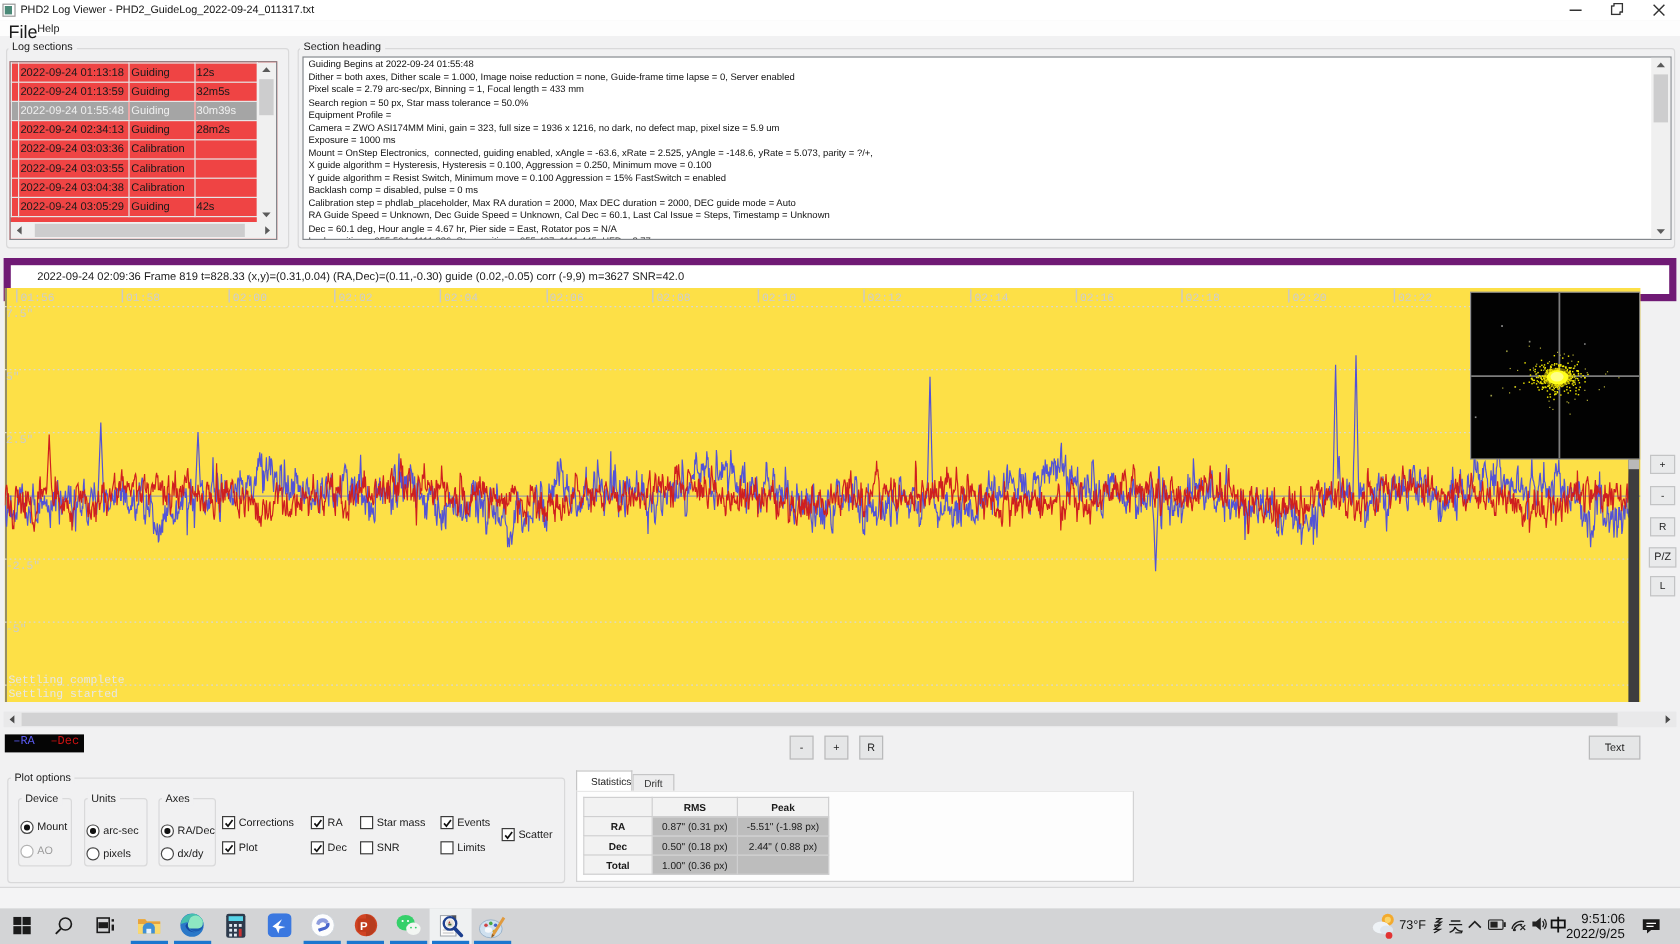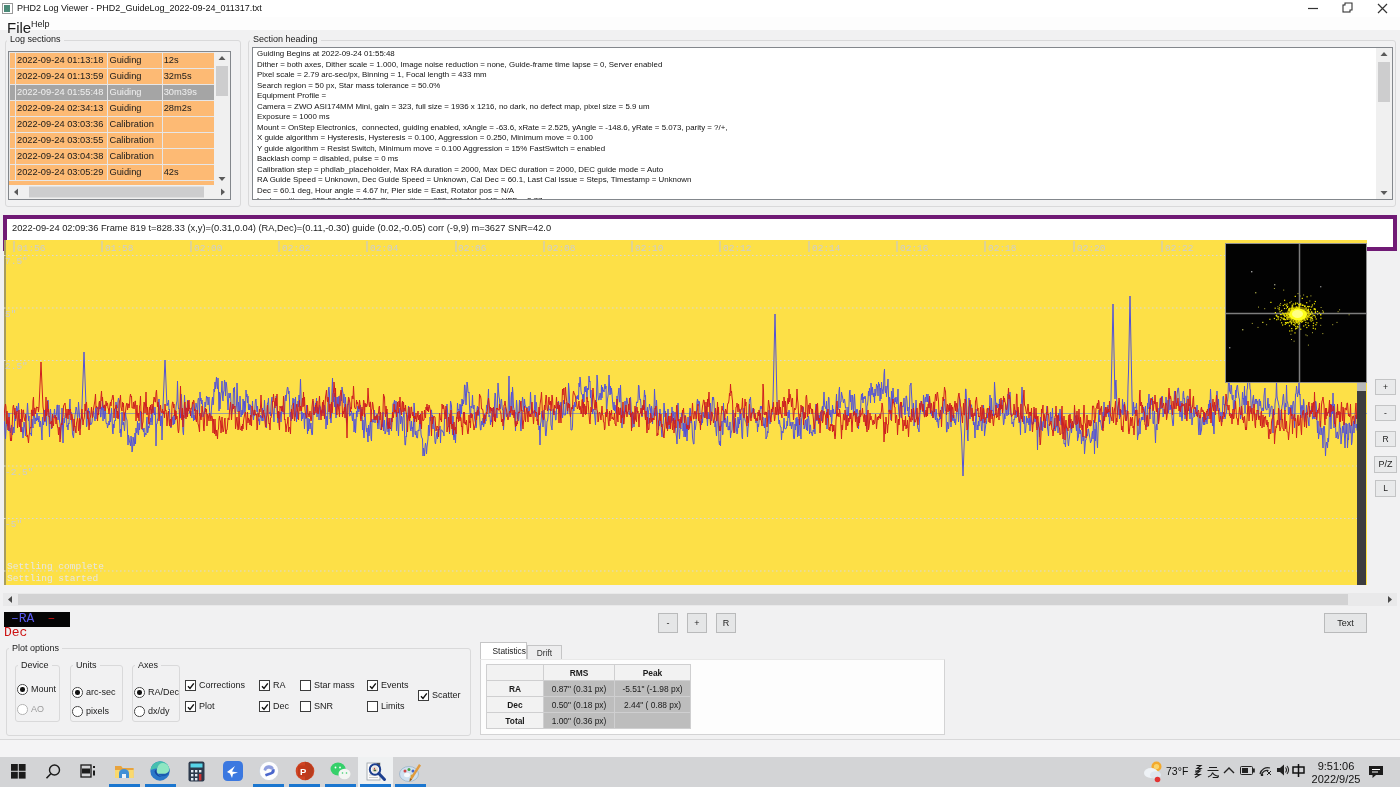--- a/index.html
+++ b/index.html
@@ -32,21 +32,21 @@
  <path d="M45 5 v-2 h7 v7 h-2" fill="#fff" stroke="#333" stroke-width="1.1"></path>
  <path d="M78 4 l9 9 M87 4 l-9 9" stroke="#333" stroke-width="1.2"></path>
 </svg>
 
 <div class="abs menubar"></div>
 <div class="abs" style="left:7px;top:19px;font-size:15px">File</div>
 <div class="abs" style="left:31px;top:19px;font-size:9px">Help</div>
 
 <div class="abs gbox" style="left:5px;top:40px;width:236px;height:167px"></div>
 <div class="abs glabel" style="left:7px;top:33px">Log sections</div>
-<div class="abs" style="left:8px;top:51px;width:223px;height:149px;background:#fdba74;border:1px solid #83878c">
+<div class="abs" style="left:8px;top:51px;width:223px;height:149px;background:#ef4444;border:1px solid #83878c">
   <table class="lst" style="width:206px">
   <colgroup>
         <col style="width:6px">
         <col style="width:92px">
         <col style="width:54px">
         <col style="width:52px">
       </colgroup>
   <tbody>
         <tr>
           <td></td>
@@ -137,21 +137,21 @@
 Lock position = 955.594, 1111.236, Star position = 955.487, 1111.445, HFD = 2.77 px</div>
   <div class="abs" style="right:0;top:0;width:16px;height:151px;background:#f0f0f0">
     <svg width="16" height="151">
         <path d="M4.5 8 l3.5,-4 3.5,4 z" fill="#5a5a5a"></path>
         <path d="M4.5 143 l3.5,4 l3.5,-4 z" fill="#5a5a5a"></path>
         <rect x="2" y="14" width="12" height="40" fill="#cdcdce"></rect>
       </svg>
   </div>
 </div>
 
-<div class="abs" style="left:3px;top:215px;width:1394px;height:36px;background:#fff;border:4px solid #701a75;line-height:18px;padding-left:5px;font-size:9.3px">2022-09-24 02:09:36 Frame 819 t=828.33 (x,y)=(0.31,0.04) (RA,Dec)=(0.11,-0.30) guide (0.02,-0.05) corr (-9,9) m=3627 SNR=42.0</div>
+<div class="abs" style="left:3px;top:215px;width:1394px;height:36px;background:#fff;border:6px solid #701a75;line-height:18px;padding-left:22px;font-size:9.3px">2022-09-24 02:09:36 Frame 819 t=828.33 (x,y)=(0.31,0.04) (RA,Dec)=(0.11,-0.30) guide (0.02,-0.05) corr (-9,9) m=3627 SNR=42.0</div>
 
 <div class="abs" style="left:4px;top:240px;width:1363px;height:345px;background:#fde047">
 <svg width="1363" height="345" style="position:absolute;left:0;top:0">
 <line x1="1" y1="0" x2="1" y2="345" stroke="#6e6e6e" stroke-width="1.2"></line>
 <line x1="0" y1="15.5" x2="1363" y2="15.5" stroke="#d8d8d8" stroke-width="1" stroke-dasharray="1.5 2.5"></line>
       <line x1="0" y1="68" x2="1363" y2="68" stroke="#d8d8d8" stroke-width="1" stroke-dasharray="1.5 2.5"></line>
       <line x1="0" y1="120.5" x2="1363" y2="120.5" stroke="#d8d8d8" stroke-width="1" stroke-dasharray="1.5 2.5"></line>
       <line x1="0" y1="226" x2="1363" y2="226" stroke="#d8d8d8" stroke-width="1" stroke-dasharray="1.5 2.5"></line>
       <line x1="0" y1="278.5" x2="1363" y2="278.5" stroke="#d8d8d8" stroke-width="1" stroke-dasharray="1.5 2.5"></line>
       <line x1="0" y1="331" x2="1363" y2="331" stroke="#d8d8d8" stroke-width="1" stroke-dasharray="1.5 2.5"></line>
@@ -606,21 +606,21 @@
 </div>
 
 <div class="abs" style="left:3px;top:593px;width:1394px;height:13px;background:#e9e9ea">
   <svg width="1394" height="13">
       <path d="M9 3 l-4,3.5 4,3.5 z" fill="#4a4a4a"></path>
       <path d="M1385 3 l4,3.5 -4,3.5 z" fill="#4a4a4a"></path>
       <rect x="15" y="1" width="1330" height="11" fill="#d2d2d3"></rect>
     </svg>
 </div>
 
-<div class="abs mono" style="left:4px;top:612px;width:66px;height:15px;background:#050505;font-size:13px;line-height:14px"><span style="color:#5a5af0;margin-left:7px">–RA</span><span style="color:#cc1212;margin-left:13px">–Dec</span></div>
+<div class="abs mono" style="left:4px;top:612px;width:66px;height:15px;background:#050505;font-size:10px;line-height:14px"><span style="color:#5a5af0;margin-left:7px">–RA</span><span style="color:#cc1212;margin-left:13px">–Dec</span></div>
 
 <div class="abs btn" style="left:658px;top:613px;width:20px;height:20px;line-height:18px">-</div>
 <div class="abs btn" style="left:687px;top:613px;width:20px;height:20px;line-height:18px">+</div>
 <div class="abs btn" style="left:716px;top:613px;width:20px;height:20px;line-height:18px">R</div>
 <div class="abs btn" style="left:1324px;top:613px;width:43px;height:20px;line-height:18px">Text</div>
 
 <div class="abs sbtn" style="left:1375px;top:379px;width:21px;height:16px;line-height:14px">+</div>
 <div class="abs sbtn" style="left:1375px;top:405px;width:21px;height:16px;line-height:14px">-</div>
 <div class="abs sbtn" style="left:1375px;top:431px;width:21px;height:16px;line-height:14px">R</div>
 <div class="abs sbtn" style="left:1374px;top:456px;width:23px;height:17px;line-height:15px;font-size:9px">P/Z</div>
@@ -866,18 +866,18 @@
 <path d="M1 4 h3 l4 -3.5 v11 l-4 -3.5 h-3 z" fill="#222"></path>
 <path d="M9.5 3.5 a4 4 0 0 1 0 5 M11 2 a6.5 6.5 0 0 1 0 8" fill="none" stroke="#222" stroke-width="1.1"></path>
   </svg>
 <svg class="abs" style="left:1291px;top:763px" width="15" height="15">
 <g stroke="#111" stroke-width="1.5" fill="none">
       <rect x="2" y="4" width="11" height="6"></rect>
       <line x1="7.5" y1="1" x2="7.5" y2="14"></line>
     </g>
   </svg>
 <div class="abs" style="left:1311px;top:760px;width:50px;text-align:center;font-size:11px;color:#111">9:51:06</div>
-<div class="abs" style="left:1305px;top:773px;width:62px;text-align:center;font-size:11px;color:#111">2022/9/25</div>
+<div class="abs" style="left:1305px;top:773px;width:62px;font-size:11px;color:#111">2022/9/25</div>
 <svg class="abs" style="left:1368px;top:765px" width="16" height="14">
 <path d="M1 1 h14 v9 h-7 l-3.5 3 v-3 h-3.5 z" fill="#1b1b1b"></path>
 <line x1="4" y1="4.5" x2="12" y2="4.5" stroke="#fff" stroke-width="1"></line>
     <line x1="4" y1="7" x2="10" y2="7" stroke="#fff" stroke-width="1"></line>
   </svg>
 
 </body></html>

